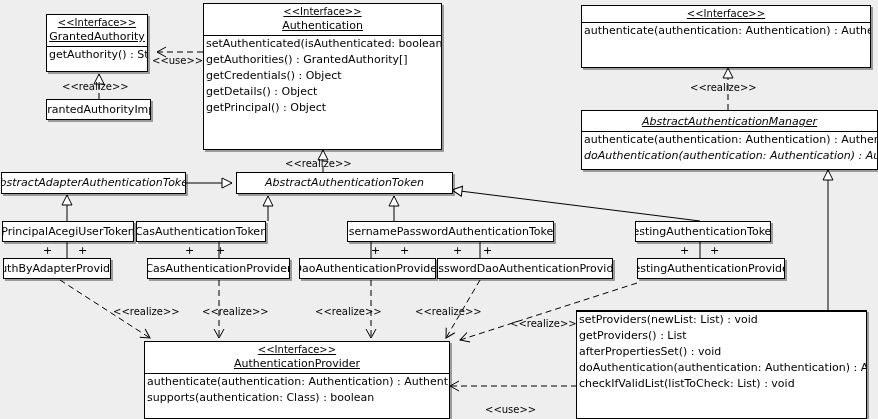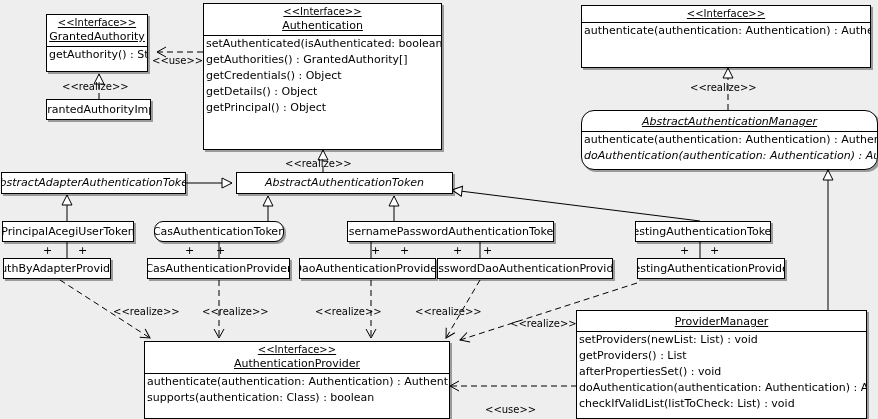--- a/index.html
+++ b/index.html
@@ -199,21 +199,21 @@
 <div class="uml" style="left:581px; top:5px; width:290px; height:63px;">
   <div class="hdr">
     <div class="stereo">&lt;&lt;Interface&gt;&gt;</div>
   </div>
   <div class="sep"></div>
   <div class="members">
     <div class="m">authenticate(authentication: Authentication) : Authentication</div>
   </div>
 </div>
 
-<div class="uml abstract" style="left:581px; top:110px; width:297px; height:60px;border-radius:13px;">
+<div class="uml abstract" style="left:581px; top:110px; width:297px; height:60px;">
   <div class="hdr" style="padding-top:3px;">
     <div class="cname">AbstractAuthenticationManager</div>
   </div>
   <div class="sep"></div>
   <div class="members">
     <div class="m">authenticate(authentication: Authentication) : Authentication</div>
     <div class="m ital">doAuthentication(authentication: Authentication) : Authentication</div>
   </div>
 </div>
 
@@ -222,21 +222,21 @@
 </div>
 
 <div class="uml simple abstract" style="left:236px; top:172px; width:217px; height:22px;">
   <div class="cname" style="font-style:italic;">AbstractAuthenticationToken</div>
 </div>
 
 <div class="uml simple" style="left:2px; top:221px; width:132px; height:21px;">
   <div class="cname">PrincipalAcegiUserToken</div>
 </div>
 
-<div class="uml simple" style="left:154px; top:221px; width:130px; height:21px;border-radius:9px;">
+<div class="uml simple" style="left:136px; top:221px; width:130px; height:21px;">
   <div class="cname">CasAuthenticationToken</div>
 </div>
 
 <div class="uml simple" style="left:347px; top:221px; width:207px; height:21px;">
   <div class="cname">UsernamePasswordAuthenticationToken</div>
 </div>
 
 <div class="uml simple" style="left:635px; top:221px; width:136px; height:21px;">
   <div class="cname">TestingAuthenticationToken</div>
 </div>
@@ -267,23 +267,20 @@
     <div class="cname">AuthenticationProvider</div>
   </div>
   <div class="sep"></div>
   <div class="members">
     <div class="m">authenticate(authentication: Authentication) : Authentication</div>
     <div class="m">supports(authentication: Class) : boolean</div>
   </div>
 </div>
 
 <div class="uml" style="left:576px; top:310px; width:291px; height:109px;">
-  <div class="hdr" style="padding-top:3px;">
-    <div class="cname">ProviderManager</div>
-  </div>
   <div class="sep"></div>
   <div class="members">
     <div class="m">setProviders(newList: List) : void</div>
     <div class="m">getProviders() : List</div>
     <div class="m">afterPropertiesSet() : void</div>
     <div class="m">doAuthentication(authentication: Authentication) : Authentication</div>
     <div class="m">checkIfValidList(listToCheck: List) : void</div>
   </div>
 </div>
 

